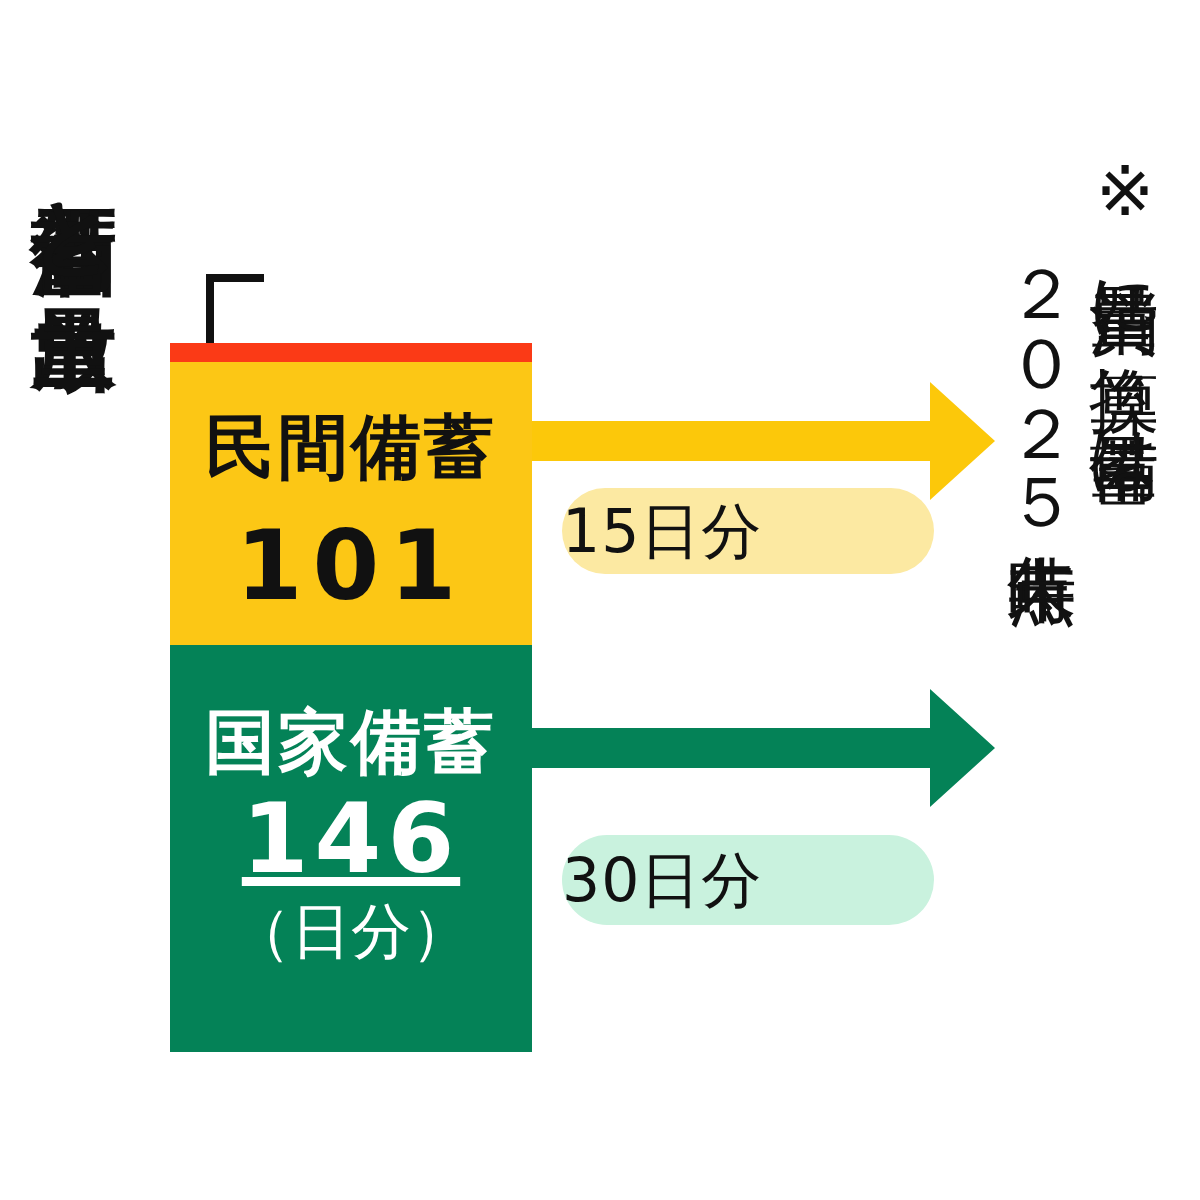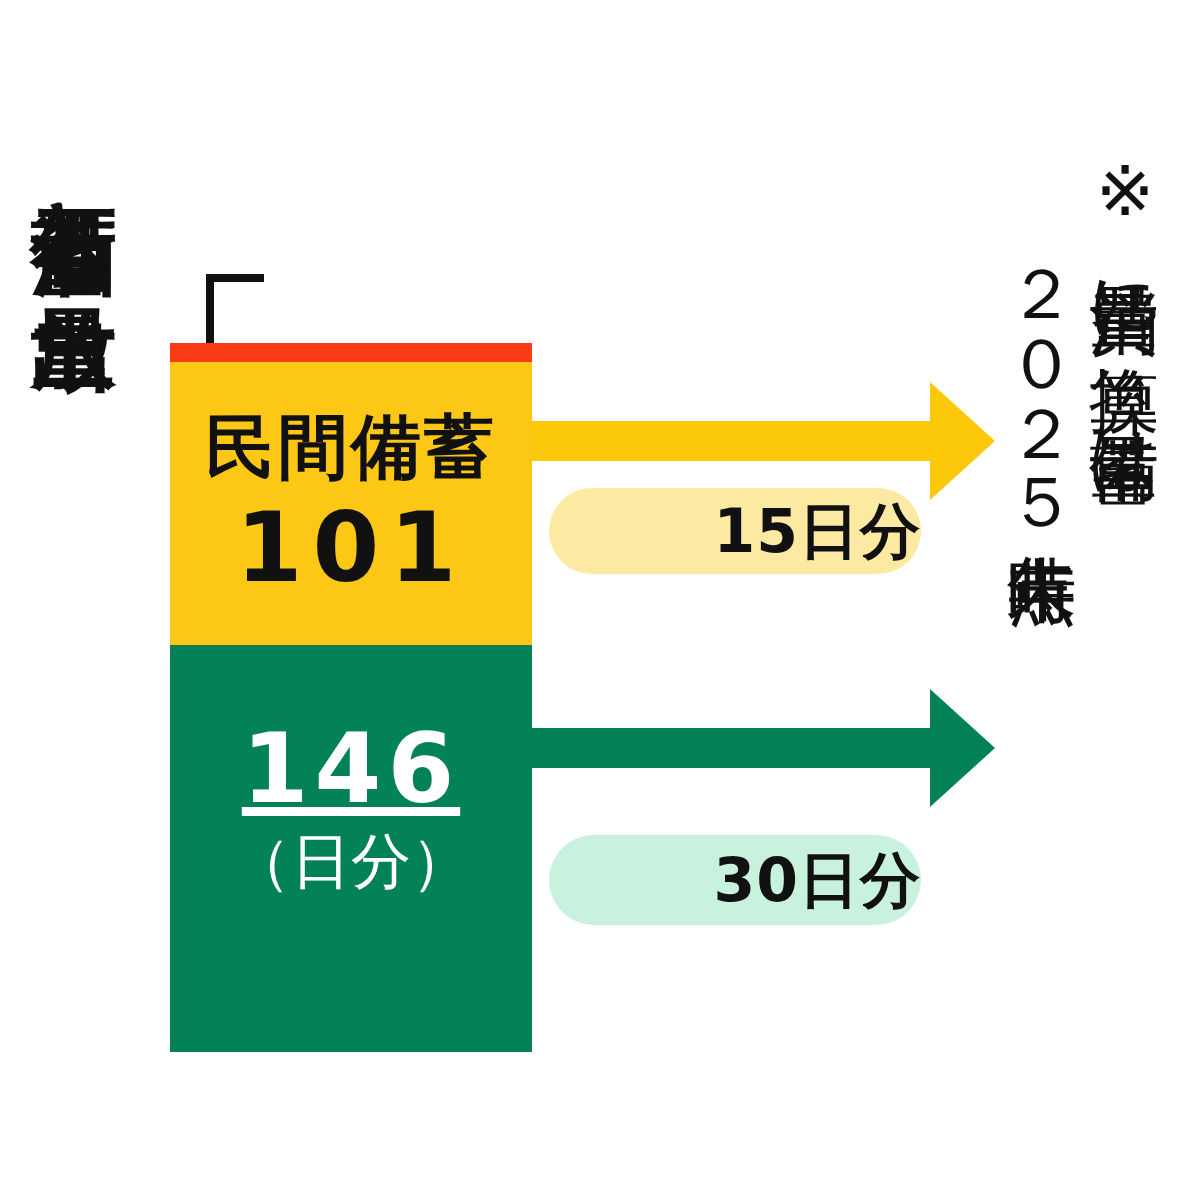--- a/index.html
+++ b/index.html
@@ -27,33 +27,33 @@
     position:absolute; left:206px; top:274px; width:58px; height:72px;
     border-top:8px solid #111111; border-left:8px solid #111111;
   }
   
   .bar { position:absolute; left:170px; top:343px; width:362px; }
   .seg { width:100%; display:flex; flex-direction:column; align-items:center; }
   .seg.red    { height:19px;  background:#fb3a16; }
   .seg.yellow { height:283px; background:#fcc715; padding-top:50px; }
   .seg.green  { height:407px; background:#048257; padding-top:62px; color:#ffffff; }
   .seg-label { font-size:70px; font-weight:700; letter-spacing:3px; line-height:1; }
-  .seg-value { font-size:96px; font-weight:700; letter-spacing:10px; line-height:1; margin-top:18px; }
+  .seg-value { font-size:96px; font-weight:700; letter-spacing:10px; line-height:1; margin-top:36px; }
   .seg.green .seg-value { margin-top:14px; letter-spacing:6px;text-decoration:underline; }
   .seg-unit  { font-size:60px; font-weight:400; line-height:1; margin-top:14px; letter-spacing:0; }
   
   .arrow { position:absolute; left:532px; width:463px; height:118px; display:block; }
   .arrow.a1 { top:382px; }
   .arrow.a2 { top:689px; }
   .arrow.a1 polygon { fill:#fcc80a; }
   .arrow.a2 polygon { fill:#048257; }
   
   .pill {
-    position:absolute; left:549px; width:372px; text-align:right;
-    font-weight:700; font-size:60px; letter-spacing:1px;
+    position:absolute; left:562px; width:372px; text-align:left;
+    font-weight:400; font-size:60px; letter-spacing:1px;
   }
   .pill.p1 { top:488px; height:86px; line-height:86px; border-radius:43px; background:#fce9a2; }
   .pill.p2 { top:797px; height:90px; line-height:90px; border-radius:45px; background:#c9f2de;margin-top:38px; }
   
   .start-note {
     position:absolute; left:570px; top:892px;
     font-size:70px; line-height:86px; font-weight:400; white-space:pre-line;
   }
   
   .note {
@@ -71,20 +71,21 @@
 
   <div class="connector"></div>
 
   <div class="bar">
     <div class="seg red"></div>
     <div class="seg yellow">
       <div class="seg-label">民間備蓄</div>
       <div class="seg-value">101</div>
     </div>
     <div class="seg green">
+      <div class="seg-label">国家備蓄</div>
       <div class="seg-value">146</div>
       <div class="seg-unit">（日分）</div>
     </div>
   </div>
 
   <svg class="arrow a1" viewBox="0 0 463 118" xmlns="http://www.w3.org/2000/svg">
     <polygon points="0,39 398,39 398,0 463,59 398,118 398,79 0,79"></polygon>
   </svg>
 
   <svg class="arrow a2" viewBox="0 0 463 118" xmlns="http://www.w3.org/2000/svg">

